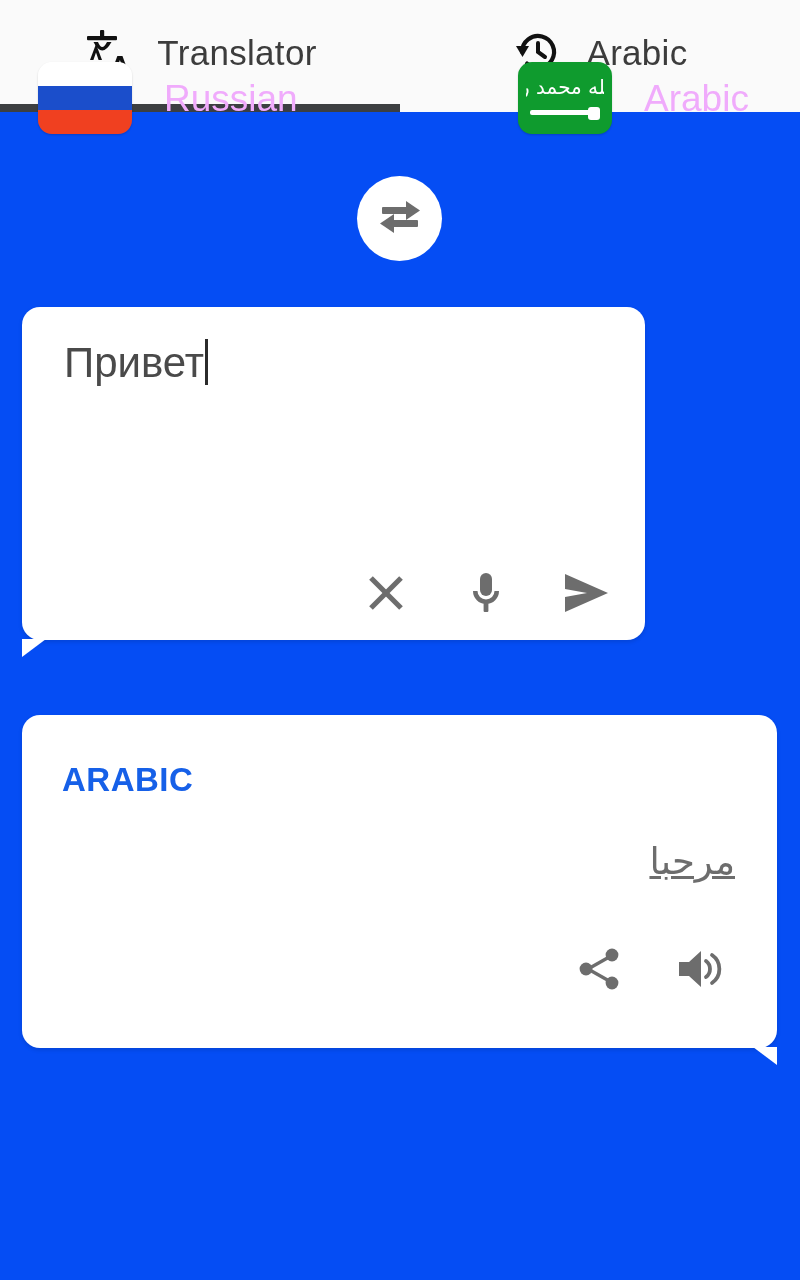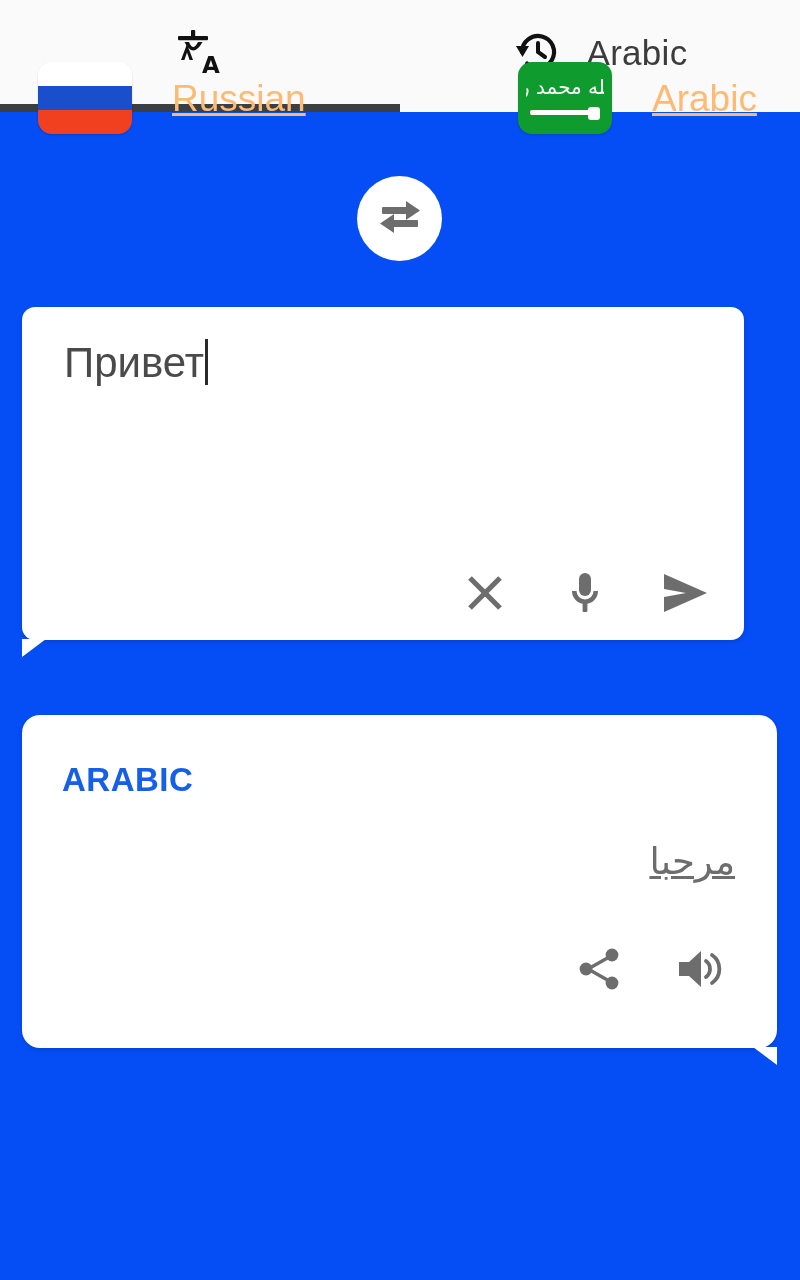--- a/index.html
+++ b/index.html
@@ -118,25 +118,24 @@
     left: 74%;
     top: 63%;
     width: 13%;
     height: 13px;
     background: #ffffff;
     border-radius: 3px;
   }
 
   .lang-name {
     font-size: 37px;
-    color: #fdba74;
-    margin-left: 40px;
+    color: #f0abfc;
+    margin-left: 32px;
     line-height: 1;
     white-space: nowrap;
-    text-decoration: underline;
   }
 
   .swapbtn {
     position: absolute;
     left: 357px;
     top: 176px;
     width: 85px;
     height: 85px;
     border-radius: 50%;
     background: #ffffff;
@@ -149,23 +148,22 @@
   
   .card {
     position: absolute;
     background: #ffffff;
     border-radius: 18px;
     box-shadow: 0 2px 4px rgba(0,0,0,0.12);
   }
   .card-input {
     left: 22px;
     top: 307px;
-    width: 722px;
+    width: 623px;
     height: 333px;
-    border-radius: 13px;
   }
   .card-output {
     left: 22px;
     top: 715px;
     width: 755px;
     height: 333px;
   }
   
   .tail {
     position: absolute;
@@ -264,20 +262,21 @@
           <g fill="#111111">
             <rect x="4" y="10" width="30" height="4.2" rx="1"></rect>
             <rect x="17" y="4" width="4.2" height="7" rx="1"></rect>
             <path d="M10.5 16 Q19 33 28.5 16 L24 16 Q19 26 15 16 Z"></path>
             <path d="M8.5 33 L15.5 33 L12 24 Z" opacity="0"></path>
             <text x="28" y="47" font-family="DejaVu Sans, sans-serif" font-size="23" font-weight="bold" fill="#111111">A</text>
             <path d="M7 34 L13 18 L19 34 L15.6 34 L13 26.6 L10.4 34 Z"></path>
           </g>
         </svg>
       </span>
+      <span class="tab-label">Translator</span>
     </div>
 
     <div class="tab">
       <span class="tab-icon">
         <svg width="52" height="52" viewBox="0 0 52 52" aria-hidden="true">
           <g fill="none" stroke="#111111" stroke-width="4.2" stroke-linecap="round">
             <path d="M10 26 A16 16 0 1 1 15 37.6"></path>
             <path d="M26 17 L26 26 L33 31" stroke-width="4"></path>
           </g>
           <path d="M4 20 L17 20 L10.5 31 Z" fill="#111111"></path>

